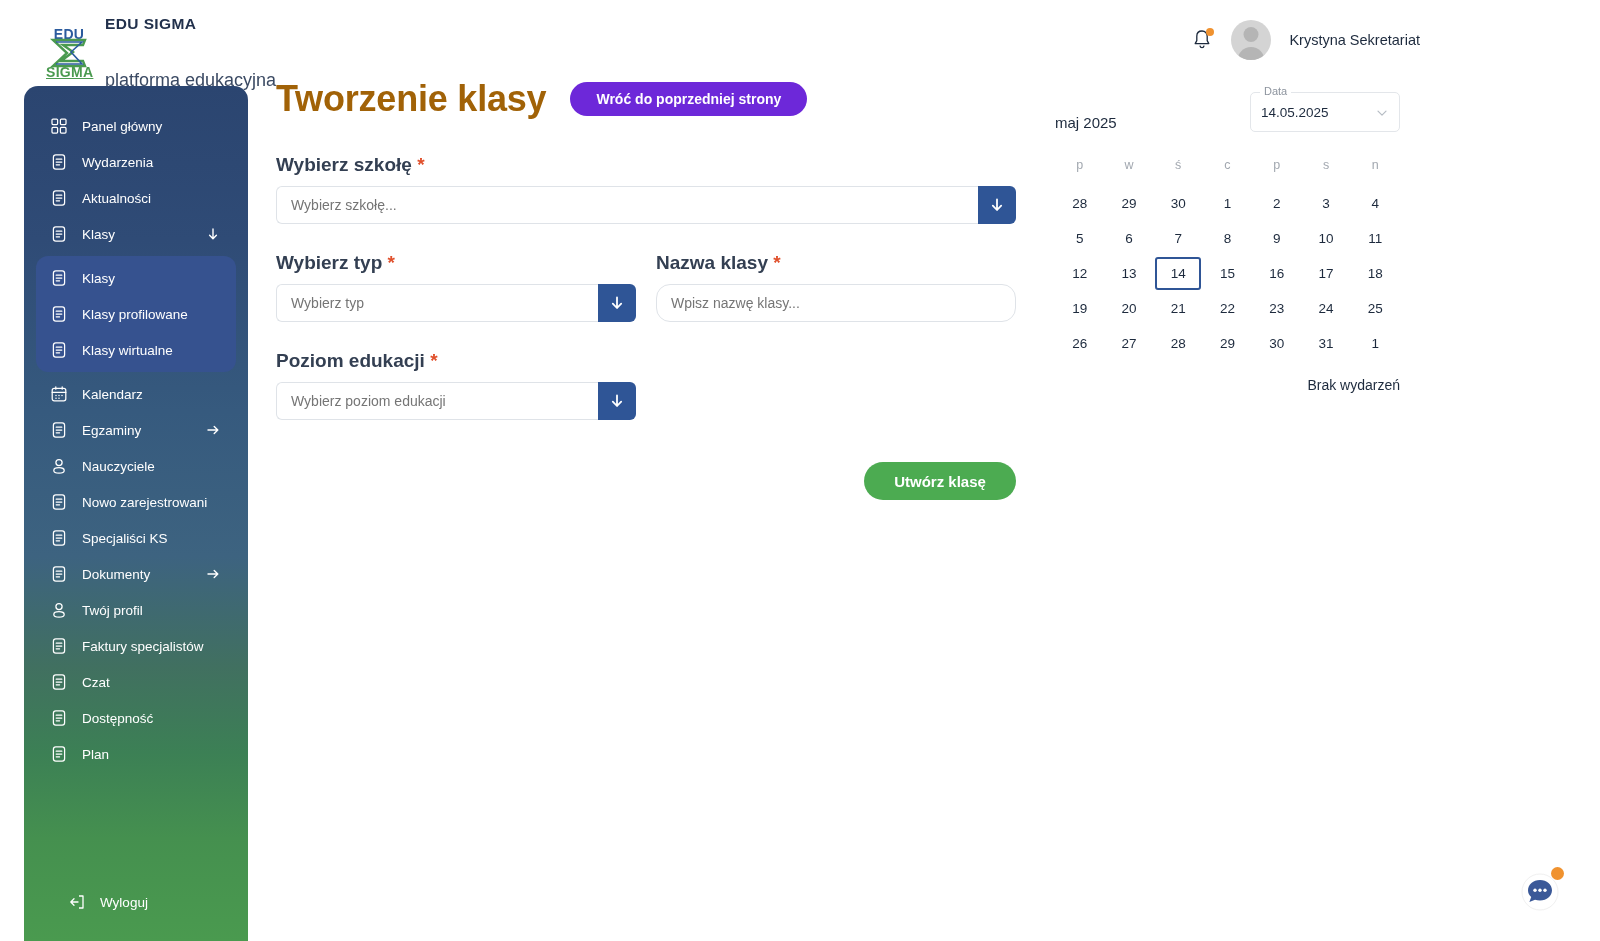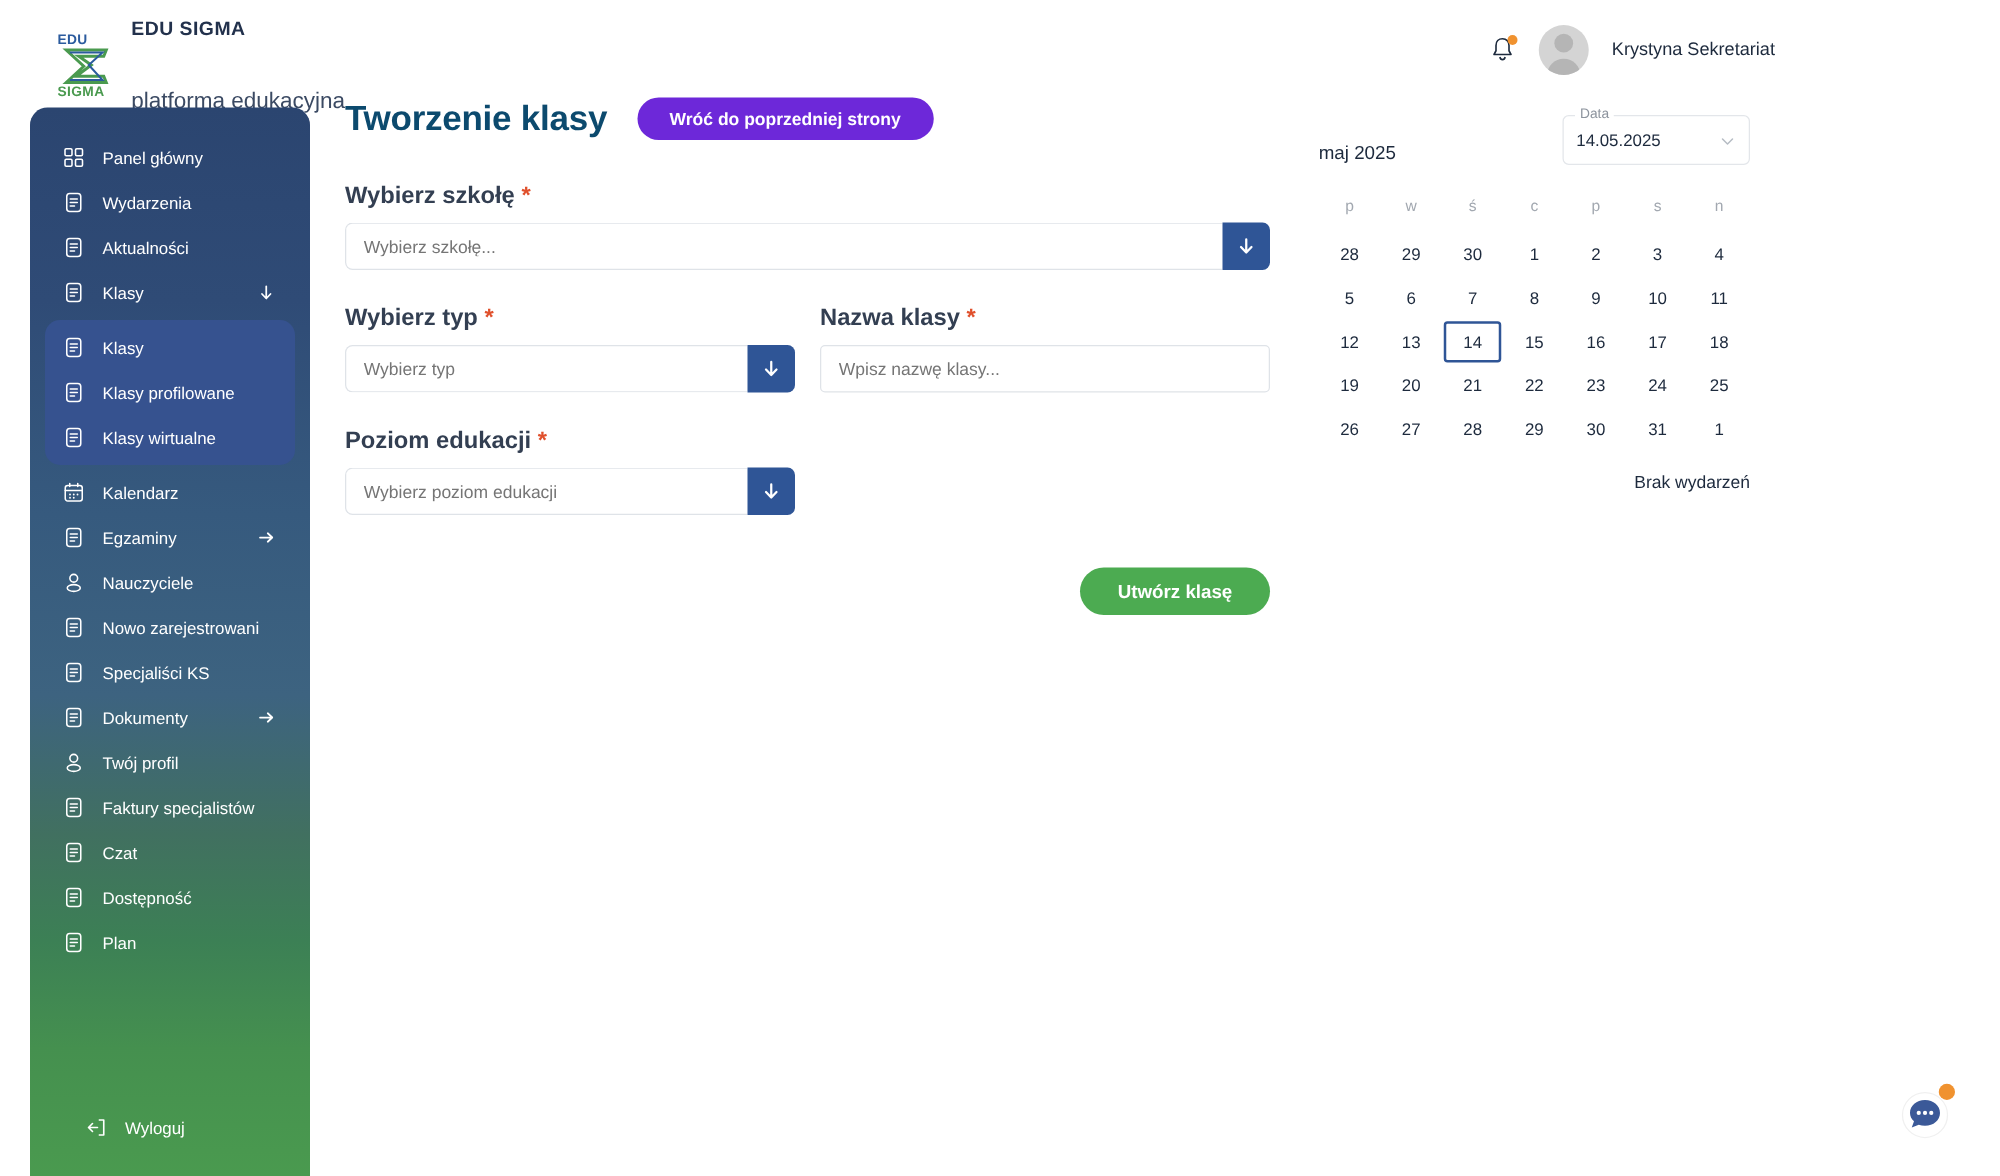--- a/index.html
+++ b/index.html
@@ -12,22 +12,22 @@
   #app { position: relative; width: 1600px; height: 941px; }
 
   
   .topbar {
     position: absolute; top: 0; left: 0; width: 1600px; height: 80px;
     background: #ffffff;
   }
   .brand { position: absolute; left: 46px; top: 14px; display: flex; align-items: center; gap: 13px; }
   .logo-mark { width: 46px; height: 54px; position: relative; }
   .logo-edu, .logo-sig {
-    position: absolute; left: 0; width: 46px; 
-    font-size: 11px; font-weight: bold; letter-spacing: .3px;
+    position: absolute; left: 0; width: 46px; text-align: center;
+    font-size: 14px; font-weight: bold; letter-spacing: .3px; text-decoration: underline;
   }
   .logo-edu { top: 0; color: #2b5b9e; }
   .logo-sig { bottom: 0; color: #4a9a4f; }
   .logo-sigma {
     position: absolute; top: 11px; left: 3px; width: 40px; height: 32px;
   }
   .brand-text .b1 {
     font-size: 15.5px; font-weight: bold; color: #22314c; letter-spacing: .4px; line-height: 1.25;
   }
   .brand-text .b2 { font-size: 18px; color: #3b4a63; line-height: 1.3; margin-top: 36px; }
@@ -83,33 +83,33 @@
     position: absolute; bottom: 30px; left: 0; width: 200px;
     display: flex; align-items: center; padding-left: 44px;
     color: #ffffff; font-size: 13.5px;
   }
   .logout .ico { width: 18px; height: 18px; margin-right: 14px;
     display: flex; align-items: center; justify-content: center; }
 
   
   .main { position: absolute; left: 276px; top: 78px; width: 760px; }
   .page-head { display: flex; align-items: center; gap: 24px; }
-  .page-title { font-size: 28px; font-weight: bold; color: #0c4a6e; letter-spacing: -.2px; }
+  .page-title { font-size: 36px; font-weight: bold; color: #a16207; letter-spacing: -.2px; }
   .btn-back {
     background: #6d28d9; color: #ffffff; border: none; border-radius: 22px;
     padding: 0 26px; height: 34px; font-size: 14px; font-weight: bold;
     font-family: "Liberation Sans", sans-serif; cursor: pointer; white-space: nowrap;
   }
   .field-label {
     font-size: 19px; font-weight: bold; color: #333f52; margin-bottom: 10px;
   }
   .req { color: #e0502c; font-weight: bold; }
   .input-wrap { display: flex; align-items: stretch; }
   .txt-input {
-    border: 1px solid #dfe3e8; border-radius: 4px; background: #ffffff;
+    border: 1px solid #dfe3e8; border-radius: 14px; background: #ffffff;
     height: 38px; padding: 0 14px; font-size: 14px; color: #9aa1ab;
     font-family: "Liberation Sans", sans-serif; flex: 1 1 auto; outline: none;
   }
   .txt-input.has-btn { border-radius: 6px 0 0 6px; border-right: none; }
   .drop-btn {
     width: 38px; flex: 0 0 38px; background: #2f5596; border: none;
     border-radius: 0 6px 6px 0; cursor: pointer;
     display: flex; align-items: center; justify-content: center;
   }
   .row-2 { display: flex; gap: 20px; margin-top: 28px; }

